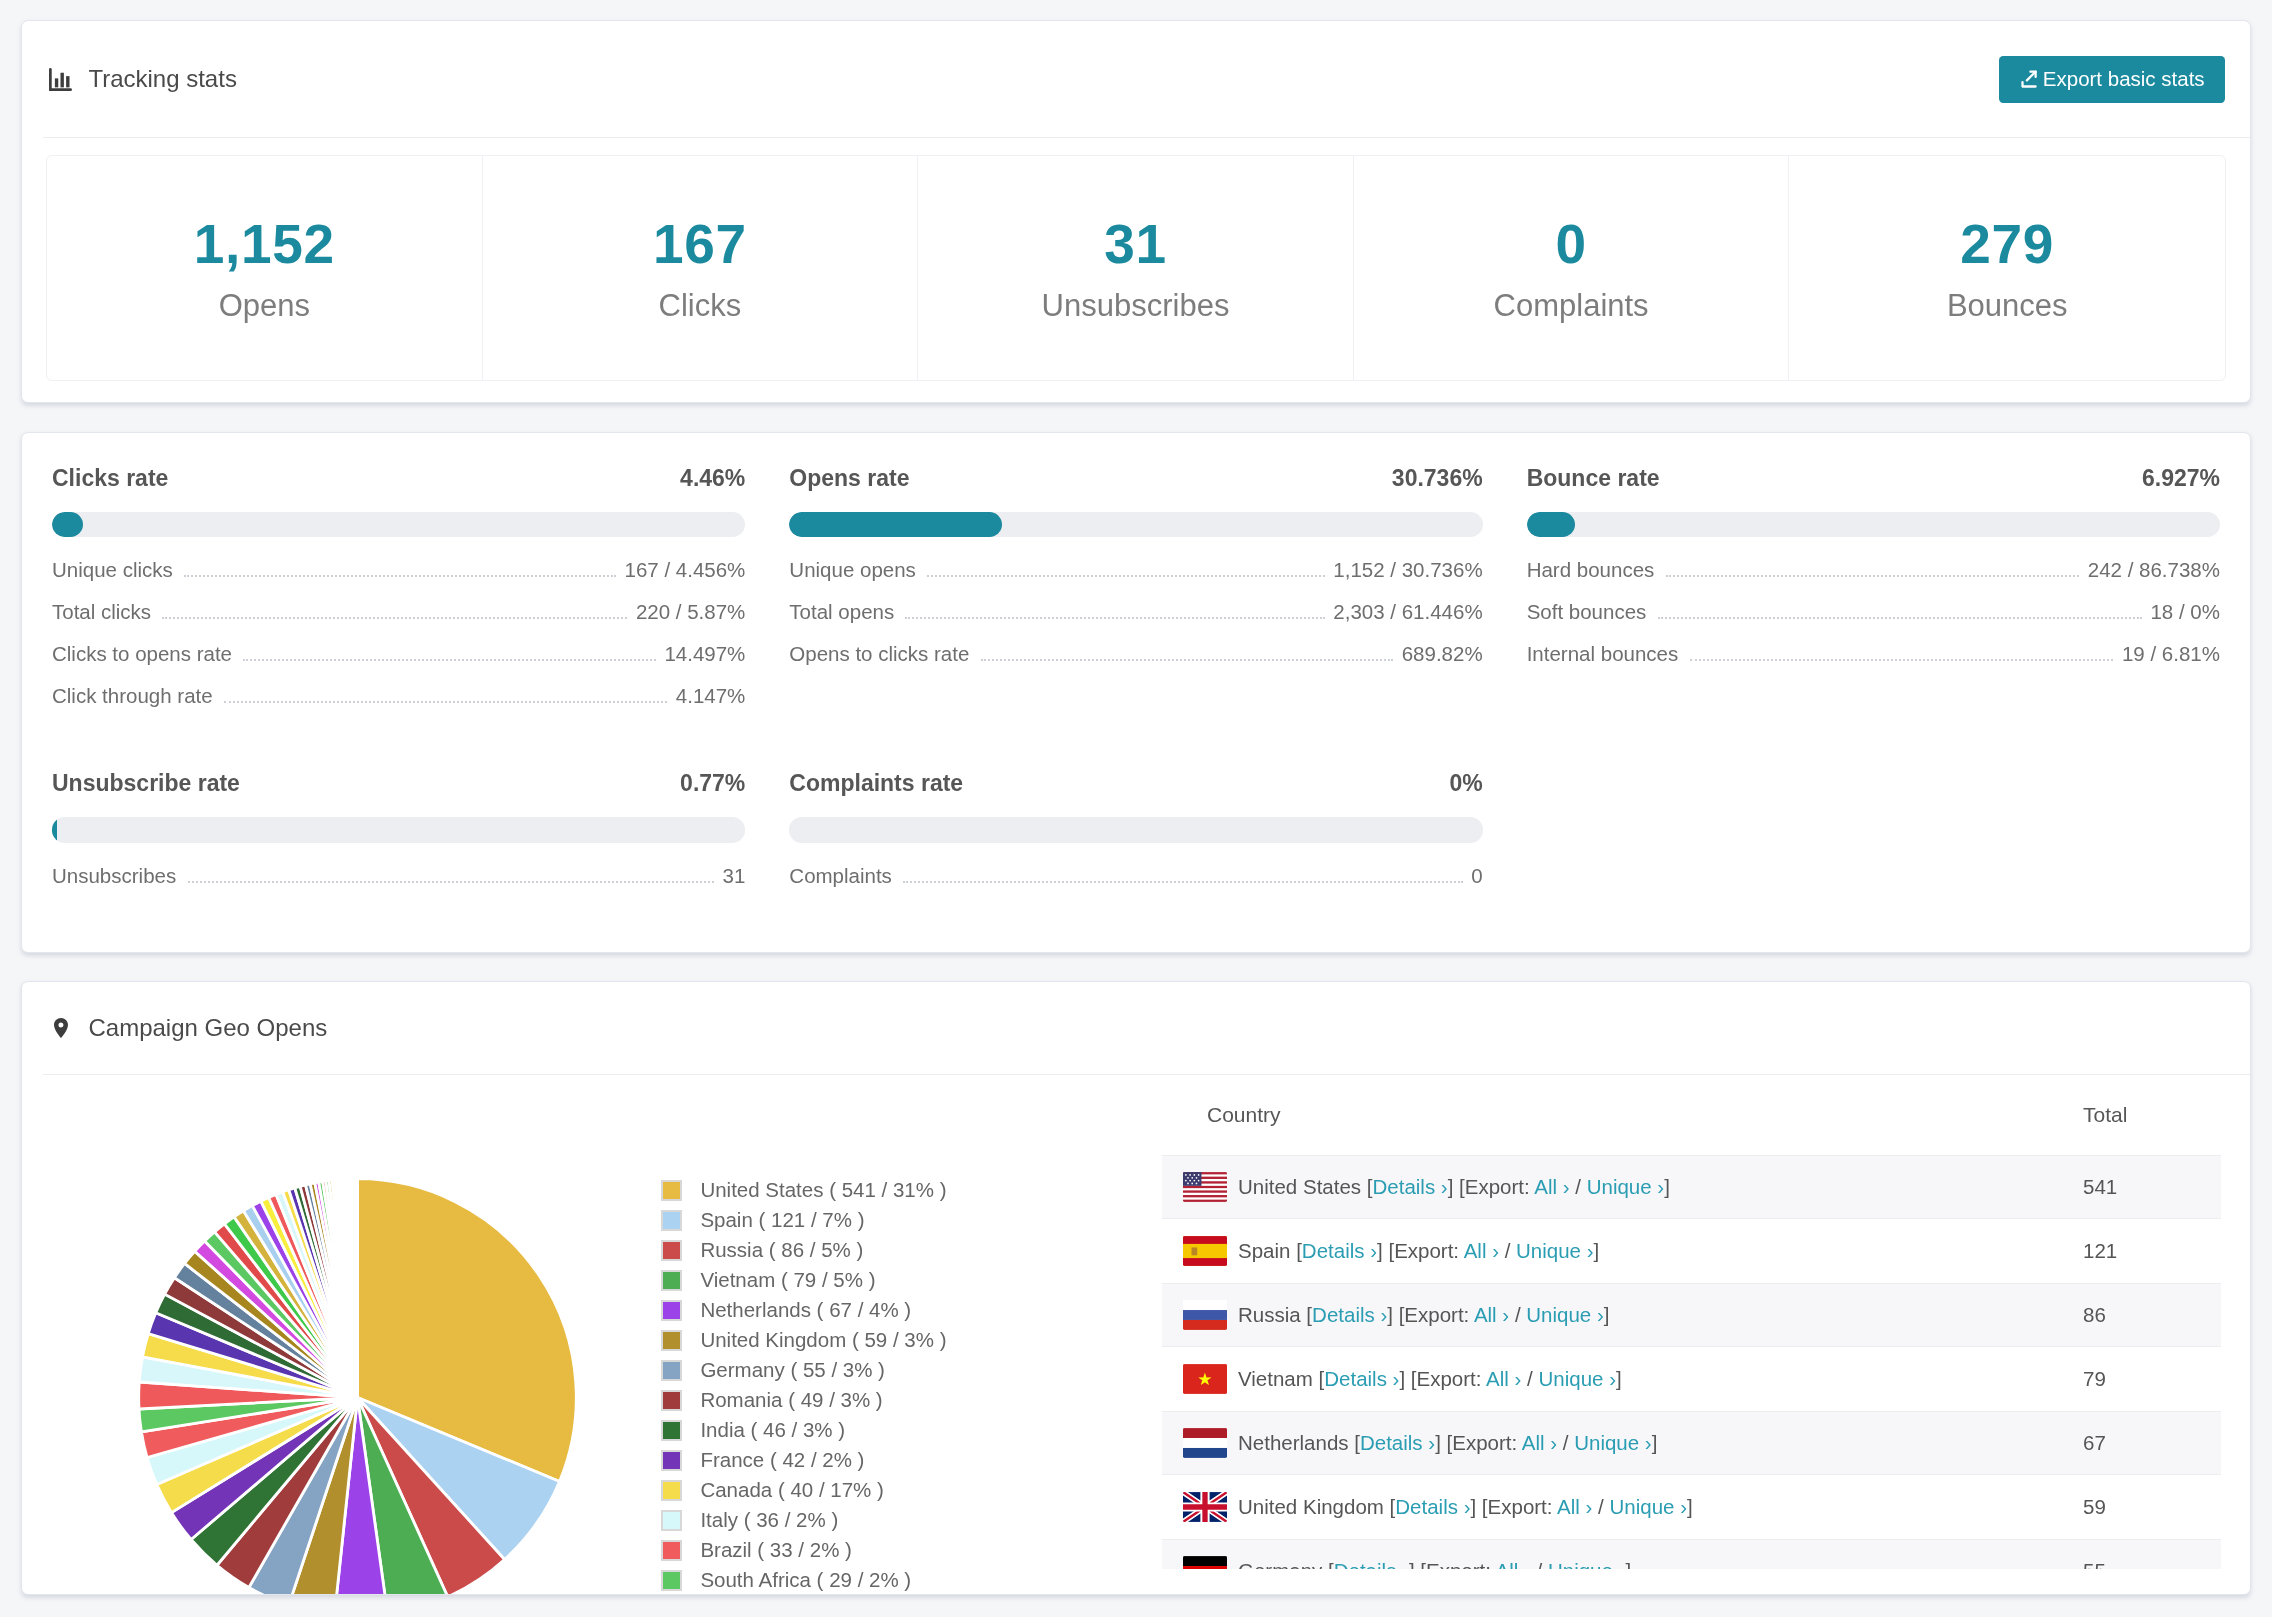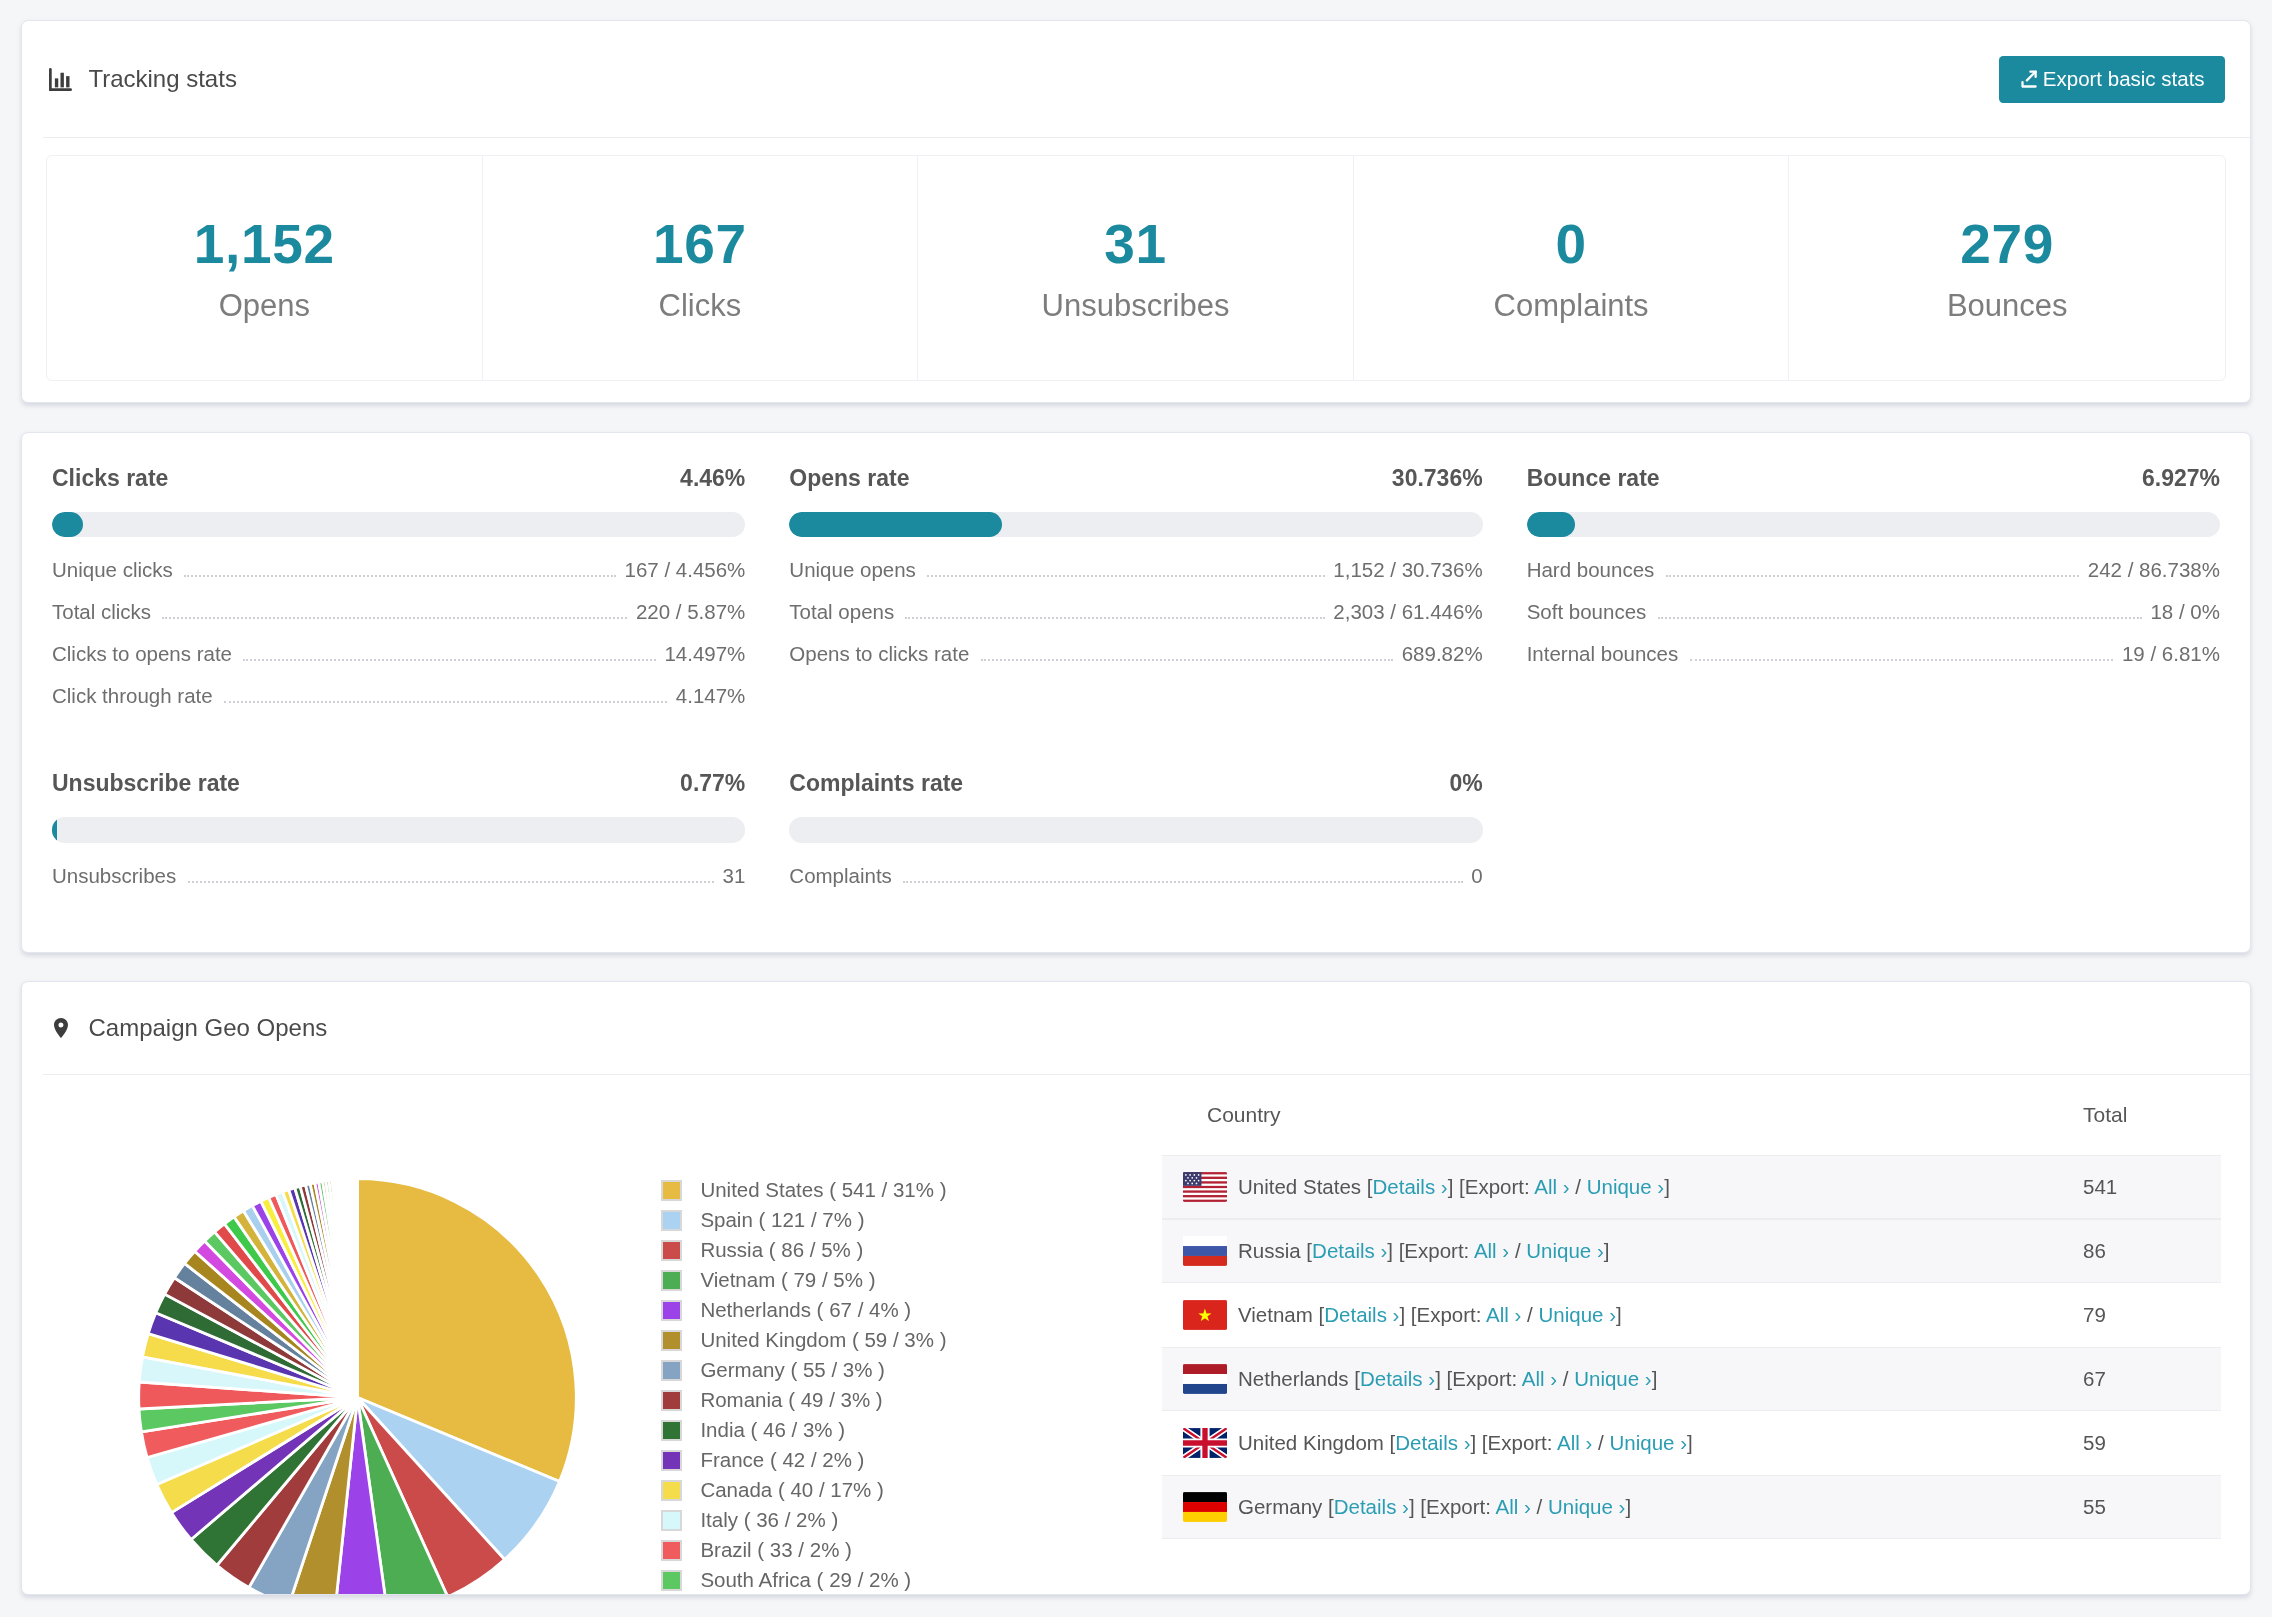--- a/index.html
+++ b/index.html
@@ -419,20 +419,30 @@
                   <circle cx="16" cy="12" r="1.2"></circle>
                   <circle cx="22" cy="12" r="1.2"></circle>
                   <circle cx="7" cy="16" r="1.2"></circle>
                   <circle cx="13" cy="16" r="1.2"></circle>
                   <circle cx="19" cy="16" r="1.2"></circle>
                 </g>
               </svg></span>
             <span class="gt-text"><span>United States</span> [<a class="tlink" style="color:#2a9db3">Details ›</a>] [<span>Export:</span> <a class="tlink" style="color:#2a9db3">All ›</a> / <a class="tlink" style="color:#2a9db3">Unique ›</a>]</span>
             <span class="gt-total">541</span>
           </div>
+          <div class="gt-row">
+            <span class="gt-flag"><svg width="44" height="30" viewBox="0 0 62 42">
+                <rect width="62" height="42" fill="#f6c800"></rect>
+                <rect width="62" height="11" fill="#c60b1e"></rect>
+                <rect y="31" width="62" height="11" fill="#c60b1e"></rect>
+                <rect x="12" y="16" width="8" height="11" fill="#ad7a2c" opacity="0.85"></rect>
+              </svg></span>
+            <span class="gt-text"><span>Spain</span> [<a class="tlink" style="color:#2a9db3">Details ›</a>] [<span>Export:</span> <a class="tlink" style="color:#2a9db3">All ›</a> / <a class="tlink" style="color:#2a9db3">Unique ›</a>]</span>
+            <span class="gt-total">121</span>
+          </div>
           <div class="gt-row alt">
             <span class="gt-flag"><svg width="44" height="30" viewBox="0 0 62 42">
                 <rect width="62" height="14" fill="#ffffff"></rect>
                 <rect y="14" width="62" height="14" fill="#3f57a8"></rect>
                 <rect y="28" width="62" height="14" fill="#d52b1e"></rect>
               </svg></span>
             <span class="gt-text"><span>Russia</span> [<a class="tlink" style="color:#2a9db3">Details ›</a>] [<span>Export:</span> <a class="tlink" style="color:#2a9db3">All ›</a> / <a class="tlink" style="color:#2a9db3">Unique ›</a>]</span>
             <span class="gt-total">86</span>
           </div>
           <div class="gt-row">

